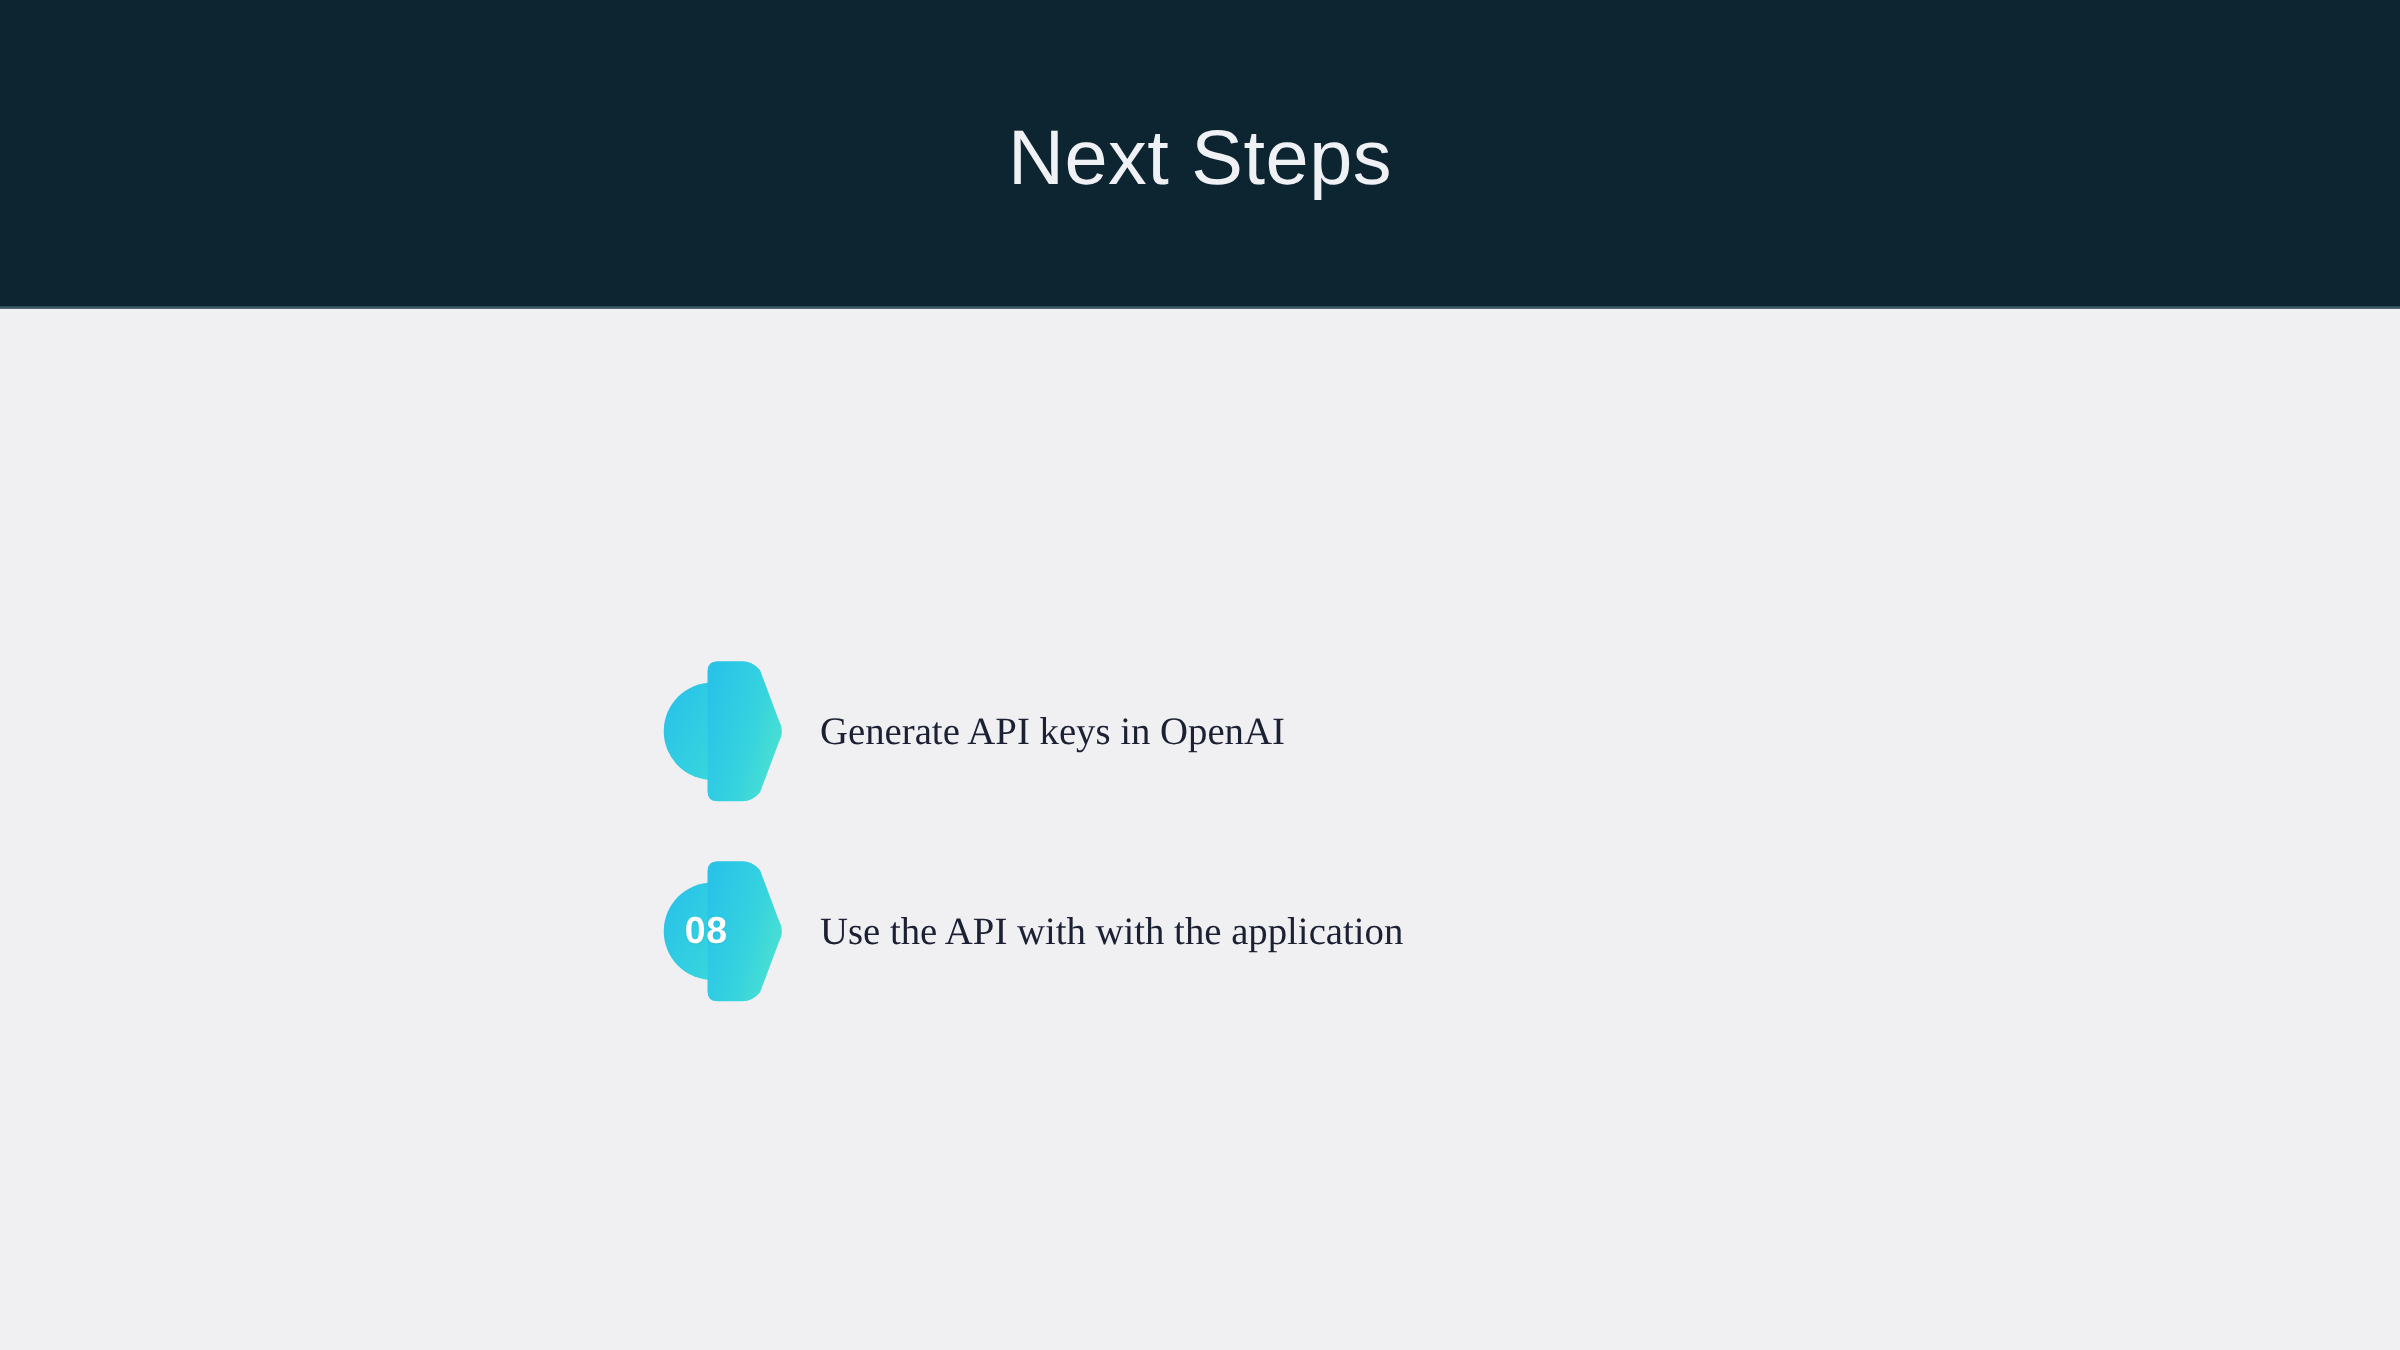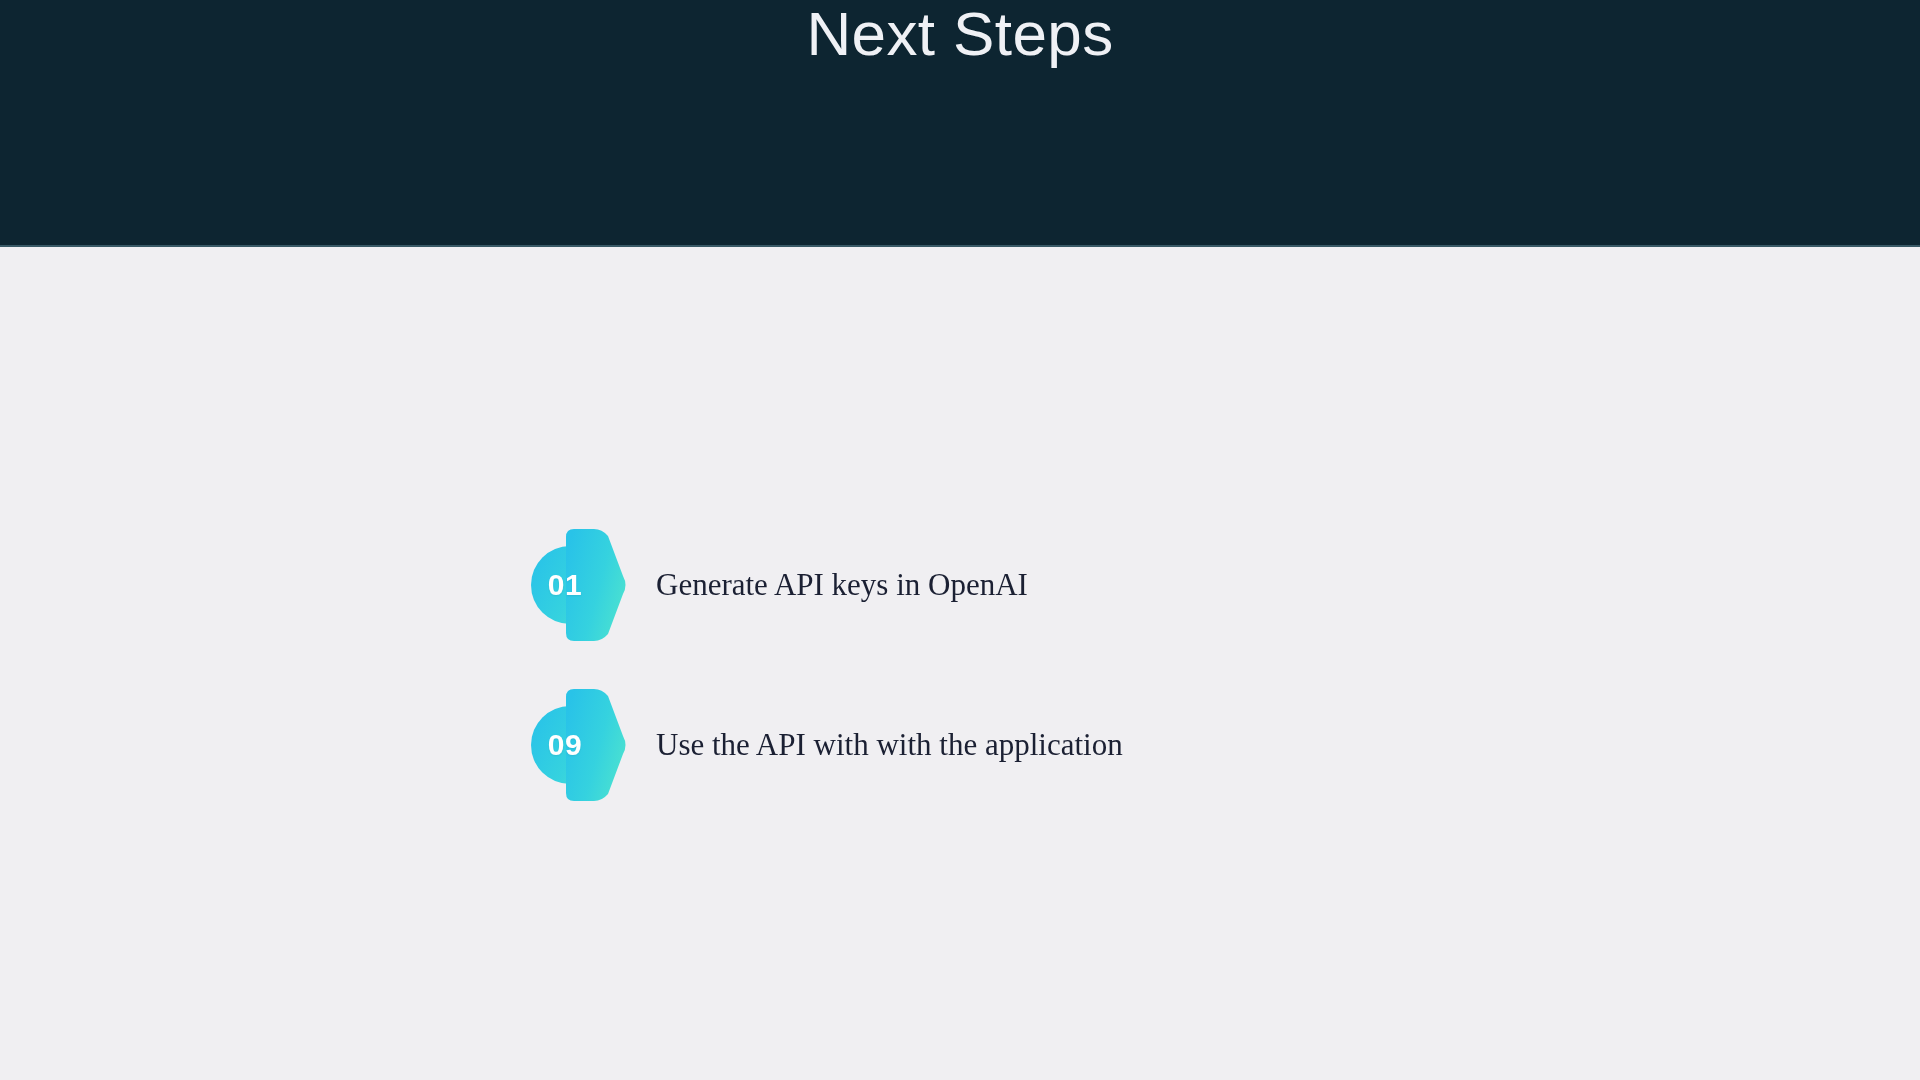--- a/index.html
+++ b/index.html
@@ -25,20 +25,21 @@
 
   
   .header-band {
     position: absolute;
     left: 0;
     top: 0;
     width: 1920px;
     height: 247px;
     background: #0D2531;
     display: flex;
+    align-items: center;
     justify-content: center;
   }
   .header-band::after {
     content: "";
     position: absolute;
     left: 0;
     bottom: 0;
     width: 100%;
     height: 2px;
     background: #5C8592;
@@ -139,39 +140,38 @@
               <stop offset="0%" stop-color="#29C3E8"></stop>
               <stop offset="55%" stop-color="#35D2DF"></stop>
               <stop offset="100%" stop-color="#4CE2D0"></stop>
             </linearGradient>
           </defs>
           <g fill="url(#badgeGrad1)">
             <circle cx="42" cy="65" r="39"></circle>
             <path d="M38 17 Q38 9 46 9 L66 9 Q74 9 80 16 L95 56 Q100 65 95 74 L80 114 Q74 121 66 121 L46 121 Q38 121 38 113 Z"></path>
           </g>
         </svg>
-        <span class="step-number">01</span>
       </div>
       <div class="step-text">Generate API keys in OpenAI</div>
     </div>
 
     <div class="step-row">
       <div class="step-badge">
         <svg viewBox="0 0 100 130" xmlns="http://www.w3.org/2000/svg" aria-hidden="true">
           <defs>
             <linearGradient id="badgeGrad2" x1="0" y1="0.25" x2="1" y2="0.75">
               <stop offset="0%" stop-color="#29C3E8"></stop>
               <stop offset="55%" stop-color="#35D2DF"></stop>
               <stop offset="100%" stop-color="#4CE2D0"></stop>
             </linearGradient>
           </defs>
           <g fill="url(#badgeGrad2)">
             <circle cx="42" cy="65" r="39"></circle>
             <path d="M38 17 Q38 9 46 9 L66 9 Q74 9 80 16 L95 56 Q100 65 95 74 L80 114 Q74 121 66 121 L46 121 Q38 121 38 113 Z"></path>
           </g>
         </svg>
-        <span class="step-number">09</span>
+        <span class="step-number">08</span>
       </div>
       <div class="step-text">Use the API with with the application</div>
     </div>
 
   </div>
 </div>
 
 </body></html>

